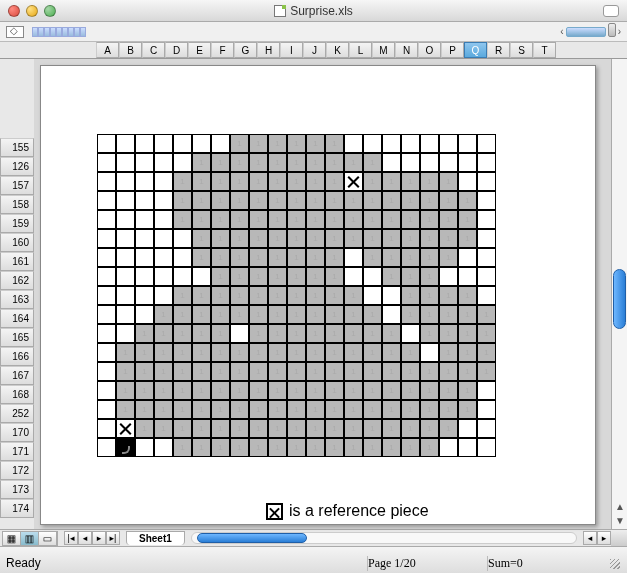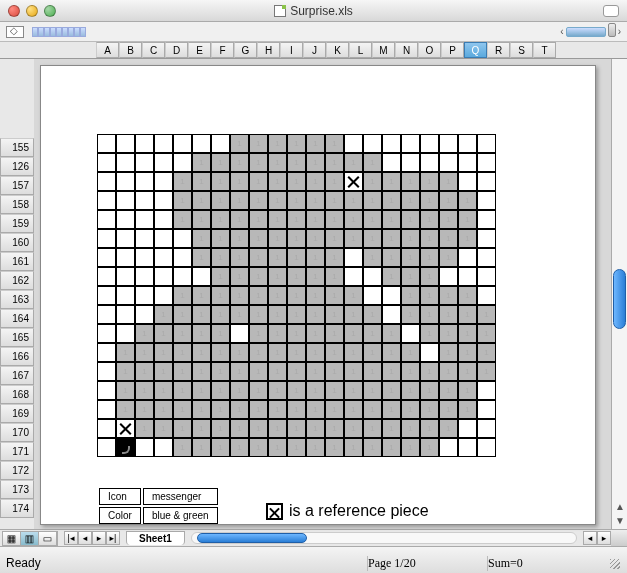--- a/index.html
+++ b/index.html
@@ -159,21 +159,21 @@
       <div class="rowhdr">159</div>
       <div class="rowhdr">160</div>
       <div class="rowhdr">161</div>
       <div class="rowhdr">162</div>
       <div class="rowhdr">163</div>
       <div class="rowhdr">164</div>
       <div class="rowhdr">165</div>
       <div class="rowhdr">166</div>
       <div class="rowhdr">167</div>
       <div class="rowhdr">168</div>
-      <div class="rowhdr">169</div>
+      <div class="rowhdr">252</div>
       <div class="rowhdr">170</div>
       <div class="rowhdr">171</div>
       <div class="rowhdr">172</div>
       <div class="rowhdr">173</div>
       <div class="rowhdr">174</div>
     </div>
   <div class="sheet-wrap">
     <div class="paper">
       <div class="grid" id="grid">
           <div class="cell"></div>
@@ -527,34 +527,20 @@
           <div class="cell f">1</div>
           <div class="cell f">1</div>
           <div class="cell f">1</div>
           <div class="cell f">1</div>
           <div class="cell f">1</div>
           <div class="cell f">1</div>
           <div class="cell"></div>
           <div class="cell"></div>
           <div class="cell"></div>
         </div>
-      <div class="legend">
-        <table>
-          <tbody>
-              <tr>
-                <td>Icon</td>
-                <td>messenger</td>
-              </tr>
-          <tr>
-                <td>Color</td>
-                <td>blue &amp; green</td>
-              </tr>
-        </tbody>
-          </table>
-      </div>
       <div class="legend-ref">
         <div class="xbox"></div>
         <span>is a reference piece</span>
       </div>
     </div>
   </div>
   <div class="vscroll">
     <div class="vthumb"></div>
     <div class="varr up">▲</div>
     <div class="varr dn">▼</div>

